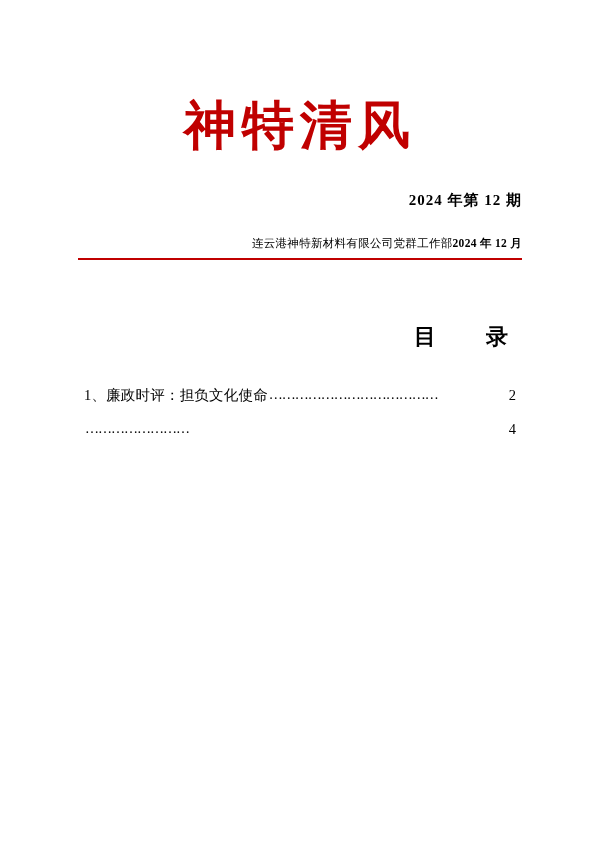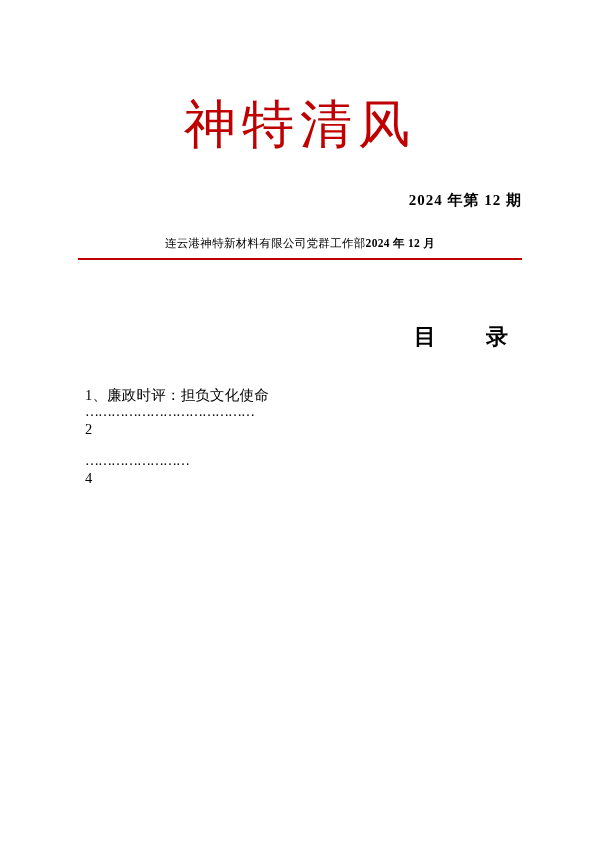--- a/index.html
+++ b/index.html
@@ -20,35 +20,35 @@
     height: 849px;
     box-sizing: border-box;
     padding: 0 78px;
   }
   .masthead {
     margin-top: 96px;
     text-align: center;
     color: #c00000;
     font-size: 52px;
     letter-spacing: 6px;
-    font-weight: normal;
+    font-weight: bold;
     font-family: "DejaVu Serif", "Liberation Serif", serif;
     line-height: 1.1;
   }
   .issue {
     margin-top: 38px;
     text-align: right;
     font-size: 15px;
     font-weight: bold;
     letter-spacing: 1px;
   }
   .meta-row {
     margin-top: 26px;
     display: flex;
-    justify-content: center;
+    justify-content: flex-end;
     align-items: flex-end;
     font-size: 11.5px;
   }
   .meta-left {
     letter-spacing: 0.3px;
   }
   .meta-right {
     letter-spacing: 0.3px;
     font-weight: bold;
   }
@@ -68,21 +68,20 @@
   .toc {
     margin-top: 34px;
     padding: 0 6px;
   }
   .toc-item {
     display: flex;
     align-items: baseline;
     font-size: 14.5px;
     margin-bottom: 16px;
     white-space: nowrap;
-    flex-direction: column;
   }
   .toc-label {
     flex: 0 0 auto;
     letter-spacing: 0.2px;
   }
   .toc-dots {
     flex: 1 1 auto;
     overflow: hidden;
     margin: 0 1px;
     font-size: 14px;

